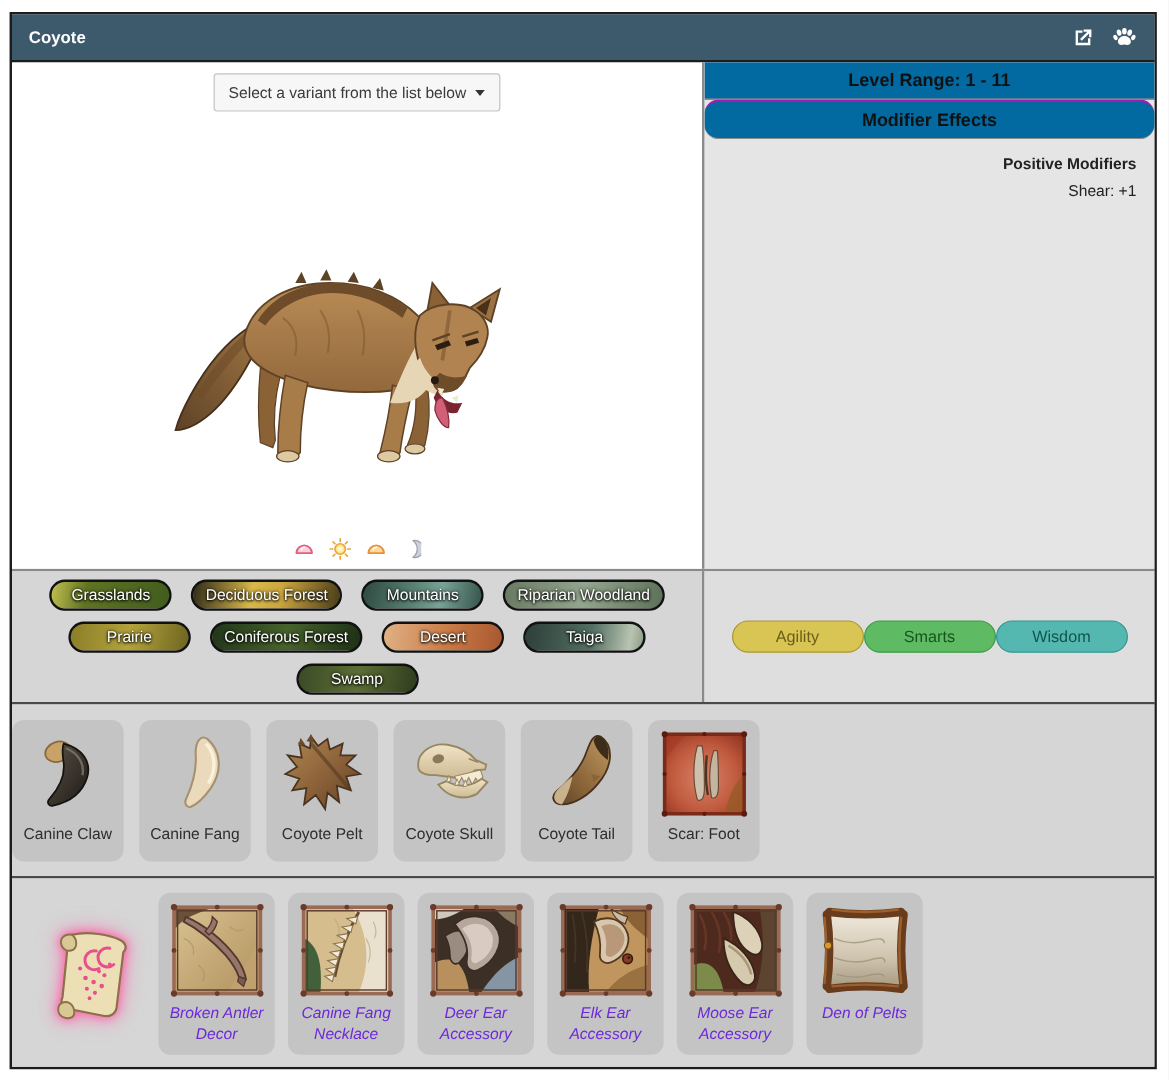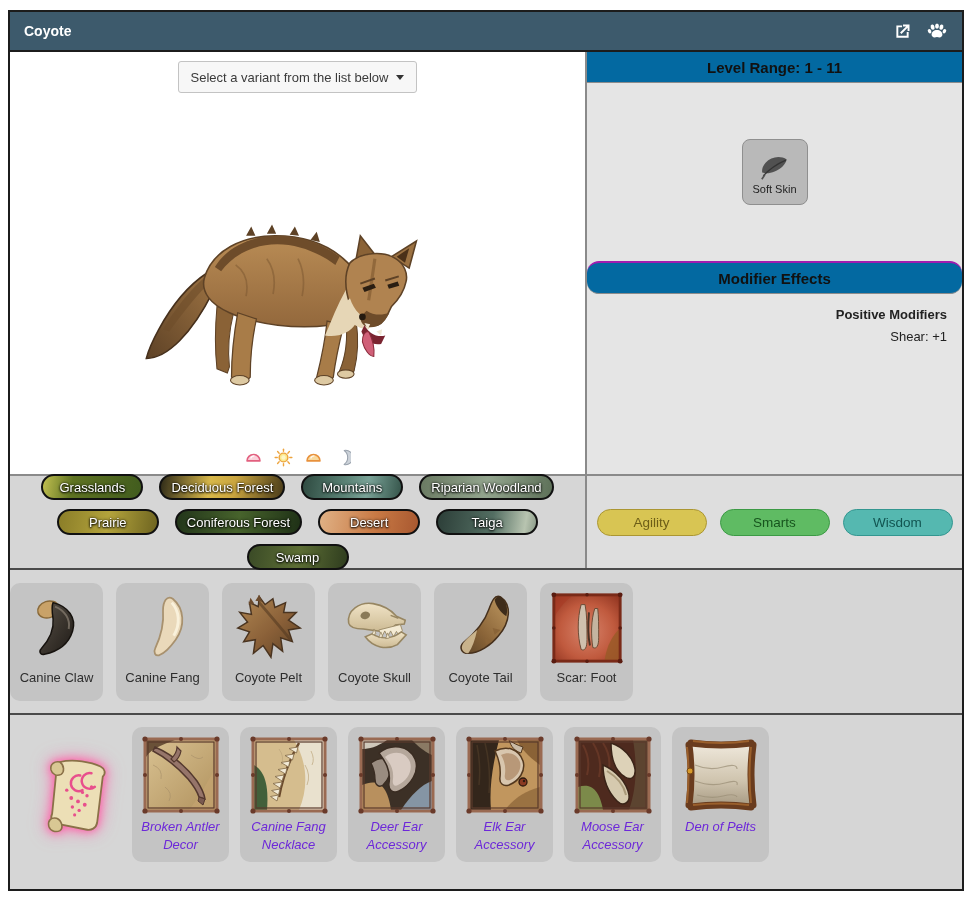--- a/index.html
+++ b/index.html
@@ -19,25 +19,25 @@
   .time-row{position:absolute;bottom:7px;left:0;right:0;display:flex;justify-content:center;gap:11px;align-items:center;}
   .right-panel{flex:1;background:#e5e5e5;display:flex;flex-direction:column;}
   .gray-head{height:30px;background:#0369a1;border-bottom:1px solid #8c8c8c;display:flex;align-items:center;justify-content:center;font-weight:bold;font-size:15px;color:#111;flex:0 0 auto;}
   .gray-head.mid{border-top:2px solid #a21caf;border-radius:12px;}
   .skins-body{height:178px;display:flex;align-items:center;justify-content:center;flex:0 0 auto;}
   .skin-card{width:64px;height:64px;background:#b9b9b9;border:1px solid #8f8f8f;border-radius:8px;display:flex;flex-direction:column;align-items:center;justify-content:center;cursor:pointer;}
   .skin-label{font-size:11px;color:#222;margin-top:1px;}
   .mod-body{flex:1;padding:13px 15px;font-size:13px;color:#222;text-align:right;}
   .mod-heading{font-weight:bold;margin-bottom:7px;}
   
-  .biome-row{display:flex;height:94px;flex:0 0 auto;box-sizing:border-box;border-bottom:2px solid #4a4a4a;}
+  .biome-row{display:flex;height:111px;flex:0 0 auto;box-sizing:border-box;border-bottom:2px solid #4a4a4a;}
   .biome-left{width:577px;border-right:2px solid #8a8a8a;box-sizing:border-box;background:#d6d6d6;display:flex;flex-direction:column;justify-content:center;gap:9px;}
   .biome-line{display:flex;justify-content:center;gap:16px;}
   .biome-pill{height:26px;border:2px solid #111;border-radius:14px;min-width:102px;padding:0 10px;display:flex;align-items:center;justify-content:center;color:#fff;font-size:13px;text-shadow:0 1px 2px #000,0 0 3px #000;box-sizing:border-box;cursor:pointer;}
-  .stats-right{flex:1;background:#dedede;display:flex;align-items:center;justify-content:center;gap:13px;}
+  .stats-right{flex:1;background:#dedede;display:flex;align-items:center;justify-content:center;}
   .stat-pill{width:110px;height:27px;border-radius:14px;border:1.5px solid transparent;display:flex;align-items:center;justify-content:center;font-size:13.5px;box-sizing:border-box;cursor:pointer;}
   
   .items-row{height:145px;background:#d6d6d6;box-sizing:border-box;border-bottom:2px solid #4a4a4a;display:flex;align-items:center;gap:13px;flex:0 0 auto;}
   .item-card{width:93px;height:118px;background:#c4c4c4;border-radius:10px;display:flex;flex-direction:column;align-items:center;padding-top:5px;box-sizing:border-box;cursor:pointer;}
   .item-img{width:80px;height:80px;display:flex;align-items:center;justify-content:center;}
   .item-lbl{font-size:13px;color:#2e2e2e;margin-top:2px;text-align:center;line-height:1.3;}
   .bottom-row{flex:1;background:#d6d6d6;display:flex;align-items:flex-start;padding:12px 0 0 25px;gap:11px;}
   .scroll-wrap{width:86px;height:110px;display:flex;align-items:center;justify-content:center;margin-top:16px;filter:drop-shadow(0 0 4px #ff5fa8) drop-shadow(0 0 8px rgba(255,95,168,.7));cursor:pointer;}
   .decor-card{width:97px;height:135px;background:#c4c4c4;border-radius:10px;display:flex;flex-direction:column;align-items:center;padding-top:8px;box-sizing:border-box;cursor:pointer;}
   .decor-lbl{font-size:13px;color:#6d28d9;margin-top:3px;text-align:center;line-height:1.35;width:90px;font-style:italic;}
@@ -163,33 +163,20 @@
           <span class="icon-btn">
             <svg viewBox="0 0 20 20" width="17" height="17">
               <path d="M12 1.8a8.4 8.4 0 1 1 -0.1 16.4a10.2 10.2 0 0 0 0.1 -16.4z" fill="#ccd2d9" stroke="#98a1ac" stroke-width="1.2" stroke-linejoin="round"></path>
             </svg>
           </span>
         </div>
     </div>
 
     <div class="right-panel">
       <div class="gray-head">Level Range: 1 - 11</div>
-      <div class="skins-body">
-
-          <div class="skin-card">
-            <span class="icon-btn">
-              <svg viewBox="0 0 34 34" width="32" height="32">
-                <path d="M29.5 10c-7.5-4.5-17-2.5-22.5 3.5-2.8 3-4.2 7-3.6 10.4 3.4 1.5 8.6 1 13.2-1 6.6-2.9 11.6-7.6 12.9-12.9z" fill="#515151"></path>
-                <path d="M4.5 27.5C11 20.5 20 14.5 28.5 10.8" stroke="#333" stroke-width="1.4" fill="none"></path>
-                <path d="M3 31l3.2-4.6" stroke="#515151" stroke-width="1.8" fill="none"></path>
-              </svg>
-            </span>
-            <span class="skin-label">Soft Skin</span>
-          </div>
-        </div>
       <div class="gray-head mid">Modifier Effects</div>
       <div class="mod-body">
         <div class="mod-heading">Positive Modifiers</div>
         <div>
 
         <div>Shear: +1</div>
           </div>
       </div>
     </div>
   </div>

